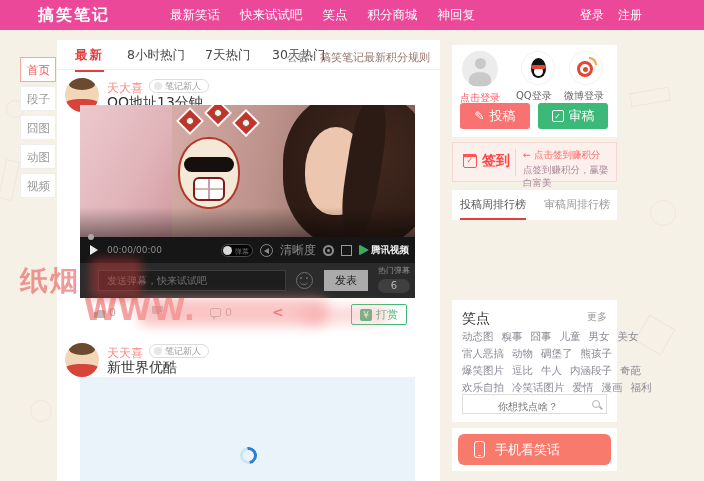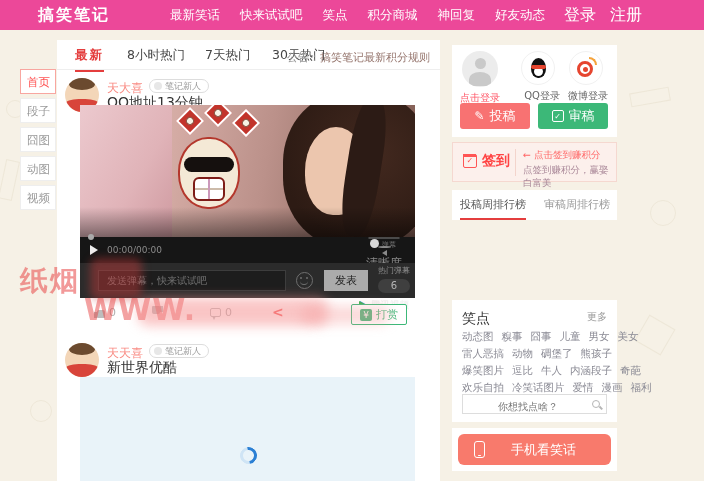--- a/index.html
+++ b/index.html
@@ -10,24 +10,24 @@
   
   .doodle { position:absolute; border:1px solid #e9e2d2; opacity:.7; pointer-events:none; }
   .doodle.c { border-radius:50%; }
 
   
   .header { position:absolute; left:0; top:0; width:704px; height:30px; background:#ec4899; }
   .logo { position:absolute; left:38px; top:0; line-height:30px; color:#fff; font-size:16px; font-weight:bold; letter-spacing:2px; }
   .topnav { position:absolute; left:160px; top:0; height:30px; display:flex; align-items:center; }
   .topnav .item { color:#fff; font-size:12.5px; padding:0 10px; line-height:30px; cursor:pointer; }
   .auth { position:absolute; right:62px; top:0; height:30px; display:flex; align-items:center; gap:14px; }
-  .auth span { color:#fff; font-size:16px; cursor:pointer; }
-
-  
-  .leftnav { position:absolute; left:20px; top:69px; width:36px; }
+  .auth span { color:#fff; font-size:12px; cursor:pointer; }
+
+  
+  .leftnav { position:absolute; left:20px; top:57px; width:36px; }
   .leftnav .lnav { width:36px; height:25px; line-height:24px; background:#fff; border:1px solid #eee; font-size:11.5px; color:#999; padding-left:6px; margin-bottom:4px; cursor:pointer; }
   .leftnav .lnav.active { color:#f55; border-color:#f8a6a0; }
 
   
   .main { position:absolute; left:57px; top:40px; width:383px; height:441px; background:#fff; }
   .tabsrow { position:absolute; left:0; top:0; width:383px; height:30px; border-bottom:1px solid #eee; }
   .tab { position:absolute; top:7px; font-size:12.5px; color:#444; cursor:pointer; }
   .tab.active { color:#e43d3d; font-weight:bold; letter-spacing:2px; padding-bottom:6px; border-bottom:2px solid #e43d3d; }
   .announce { position:absolute; right:10px; top:10px; font-size:11px; }
   .announce .lab { color:#999; }
@@ -56,21 +56,21 @@
             background-image:linear-gradient(to right, transparent 46%, #c9b 46% 54%, transparent 54%), linear-gradient(to bottom, transparent 46%, #cba 46% 54%, transparent 54%); background-color:#fff; }
   .hat { position:absolute; width:20px; height:20px; background:#c2342b; transform:rotate(45deg); border:2px solid #fff; }
   .hat i { position:absolute; left:4px; top:4px; width:8px; height:8px; background:#f7f2e4; border-radius:50%; border:1px solid #854; }
   .leftpink { position:absolute; left:0; top:0; width:92px; height:132px; background:linear-gradient(120deg,#ecc9ce 0%,#e0b3b8 60%,#cf9aa0 100%); }
   .vshade { position:absolute; left:0; bottom:0; width:335px; height:30px; background:linear-gradient(transparent,rgba(0,0,0,.45)); }
 
   .vctrl { position:absolute; left:0; top:132px; width:335px; height:26px; background:#161616; display:flex; align-items:center; }
   .knob { position:absolute; left:8px; top:-3px; width:6px; height:6px; background:#aaa; border-radius:50%; }
   .playbtn { width:0; height:0; border-left:8px solid #eee; border-top:5px solid transparent; border-bottom:5px solid transparent; margin-left:10px; cursor:pointer; }
   .vtime { font-size:9px; color:#8a8a8a; margin-left:9px; }
-  .vright { position:absolute; right:6px; top:0; height:26px; display:flex; align-items:center; gap:7px;flex-direction:column; }
+  .vright { position:absolute; right:6px; top:0; height:26px; display:flex; align-items:center; gap:7px; }
   .dmpill { width:32px; height:13px; background:#050505; border:1px solid #4a4a4a; border-radius:7px; position:relative; cursor:pointer; }
   .dmpill i { position:absolute; left:1px; top:1px; width:9px; height:9px; background:#d8d8d8; border-radius:50%; }
   .dmpill b { position:absolute; right:3px; top:2px; font-size:7px; color:#777; font-weight:normal; }
   .circico { width:13px; height:13px; border:1.5px solid #8a8a8a; border-radius:50%; position:relative; cursor:pointer; }
   .circico::after { content:""; position:absolute; left:3px; top:3px; border-right:5px solid #8a8a8a; border-top:3px solid transparent; border-bottom:3px solid transparent; }
   .vq { font-size:12px; color:#8a8a8a; cursor:pointer; }
   .gear { width:11px; height:11px; border:2px solid #8f8f8f; border-radius:50%; position:relative; cursor:pointer; }
   .gear::after { content:""; position:absolute; left:2px; top:2px; width:3px; height:3px; background:#8f8f8f; border-radius:50%; }
   .fullsc { width:11px; height:11px; border:1.5px solid #9a9a9a; position:relative; cursor:pointer; background:
             linear-gradient(#161616,#161616) center/7px 3px no-repeat, linear-gradient(#161616,#161616) center/3px 7px no-repeat; }
@@ -115,21 +115,21 @@
   .loadbox { position:absolute; left:23px; top:337px; width:335px; height:104px; background:#e9f3f9; }
   .spinner { position:absolute; left:160px; top:70px; width:17px; height:17px; border-radius:50%; border:3px solid #cfe4f5; border-top-color:#2b7fd4; border-right-color:#2b7fd4; transform:rotate(35deg); }
 
   
   .sb { position:absolute; left:452px; width:165px; background:#fff; }
   .sb-login { top:45px; height:92px; }
   .sb-avatar { position:absolute; left:10px; top:6px; width:36px; height:36px; border-radius:50%; background:#ececec; overflow:hidden; }
   .sb-avatar::before { content:""; position:absolute; left:13px; top:7px; width:11px; height:11px; background:#c9c9c9; border-radius:50%; }
   .sb-avatar::after { content:""; position:absolute; left:7px; top:21px; width:22px; height:14px; background:#c9c9c9; border-radius:50% 50% 0 0; }
   .clicklogin { position:absolute; left:8px; top:46px; font-size:10px; color:#f56; cursor:pointer; }
-  .socwrap { position:absolute; top:6px; width:44px; text-align:right; cursor:pointer; }
+  .socwrap { position:absolute; top:6px; width:44px; text-align:left; cursor:pointer; }
   .soc-qq { left:64px; } .soc-wb { left:112px; }
   .soccirc { width:34px; height:34px; border-radius:50%; background:#fff; border:1px solid #f1f1f1; margin:0 auto; position:relative; }
   .qqbody { position:absolute; left:9px; top:6px; width:15px; height:20px; background:#111; border-radius:50% 50% 46% 46%; }
   .qqbelly { position:absolute; left:12px; top:15px; width:9px; height:9px; background:#fff; border-radius:50%; }
   .qqscarf { position:absolute; left:9px; top:13px; width:15px; height:3.5px; background:#e6452f; border-radius:2px; }
   .wbeye { position:absolute; left:7px; top:9px; width:16px; height:16px; border:3px solid #e6452f; border-radius:50%; }
   .wbeye::after { content:""; position:absolute; left:3px; top:3px; width:5px; height:5px; background:#e6452f; border-radius:50%; }
   .wbarc { position:absolute; right:5px; top:5px; width:8px; height:8px; border-top:2px solid #f5a33b; border-right:2px solid #f5a33b; border-radius:0 8px 0 0; }
   .soclab { font-size:10px; color:#666; margin-top:4px; }
   .sb-btn { position:absolute; top:58px; width:70px; height:26px; border-radius:3px; color:#fff; font-size:13px; display:flex; align-items:center; justify-content:center; gap:5px; cursor:pointer; }
@@ -158,21 +158,21 @@
   .tgtitle { font-size:14px; color:#333; }
   .tgmore { position:absolute; right:0; top:2px; font-size:10px; color:#999; cursor:pointer; }
   .tagrow { font-size:10.5px; color:#8a8a94; line-height:17px; white-space:nowrap; }
   .tagrow span { margin-right:8px; cursor:pointer; }
   .tgsearch { position:absolute; left:10px; top:94px; width:145px; height:20px; border:1px solid #ddd; }
   .tgsearch input { width:100%; height:100%; border:none; outline:none; font-size:10px; color:#777; padding:0 20px 0 7px; background:transparent;text-align:center; }
   .mag { position:absolute; right:6px; top:5px; width:8px; height:8px; border:1.5px solid #b5b5b5; border-radius:50%; cursor:pointer; }
   .mag::after { content:""; position:absolute; left:6px; top:6px; width:4px; height:1.5px; background:#b5b5b5; transform:rotate(45deg); }
 
   .sb-mobile { top:428px; height:43px; padding:6px; }
-  .mobilebtn { width:153px; height:31px; background:#f87a6c; border-radius:6px; display:flex; align-items:center; gap:26px; padding-left:16px; cursor:pointer; }
+  .mobilebtn { width:153px; height:31px; background:#f87a6c; border-radius:6px; display:flex; align-items:center; gap:10px; padding-left:16px; cursor:pointer; }
   .phoneico { width:11px; height:17px; border:1.5px solid #fff; border-radius:3px; position:relative; }
   .phoneico::after { content:""; position:absolute; left:3px; bottom:1px; width:3px; height:1.5px; background:#fff; border-radius:1px; }
   .mobilebtn b { color:#fff; font-size:13px; font-weight:normal; }
 </style>
 </head>
 <body>
 
 <div id="app">
 
   <div class="doodle c" style="left:6px;top:100px;width:18px;height:18px;"></div>
@@ -183,21 +183,20 @@
   <div class="doodle c" style="left:30px;top:400px;width:22px;height:22px;"></div>
 
   <div class="header">
     <div class="logo">搞笑笔记</div>
     <div class="topnav">
       <span class="item">最新笑话</span>
       <span class="item">快来试试吧</span>
       <span class="item">笑点</span>
       <span class="item">积分商城</span>
       <span class="item">神回复</span>
-      <span class="item">好友动态</span>
     </div>
     <div class="auth">
       <span>登录</span>
       <span>注册</span>
     </div>
   </div>
 
   <div class="leftnav">
     <div class="lnav active">首页</div>
     <div class="lnav">段子</div>

